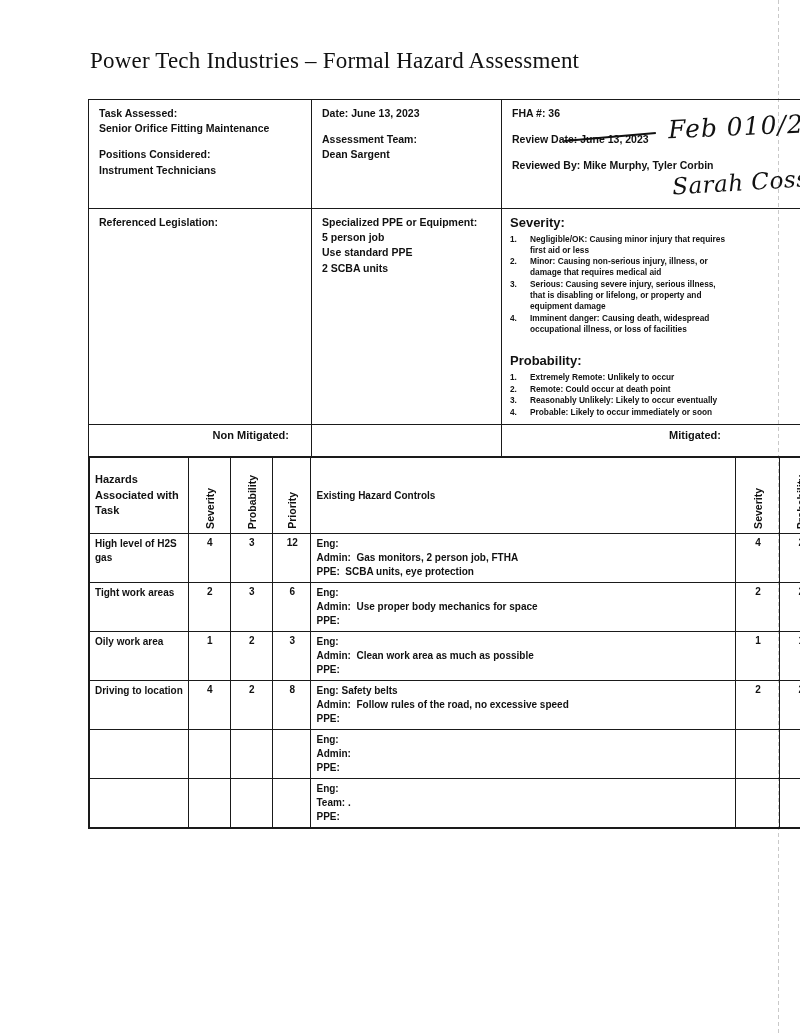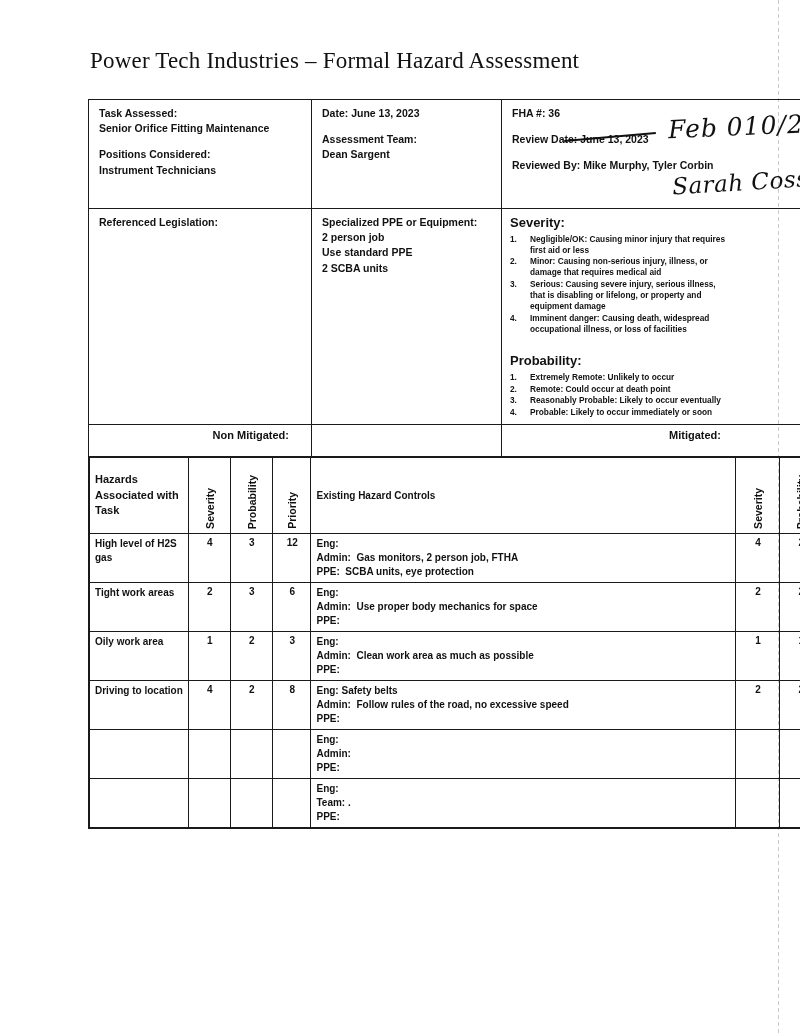--- a/index.html
+++ b/index.html
@@ -238,21 +238,21 @@
     </div>
   </div>
 
   <div class="row bb">
     <div class="cell leg-left">
       <div>Referenced Legislation:</div>
     </div>
 
     <div class="cell leg-mid bl">
       <div>Specialized PPE or Equipment:</div>
-      <div>2 person job</div>
+      <div>5 person job</div>
       <div>Use standard PPE</div>
       <div>2 SCBA units</div>
     </div>
 
     <div class="cell leg-right bl">
       <div class="scale-title">Severity:</div>
       <ul class="scale-list">
         <li>
           <span class="scale-num">1.</span>
           <span class="scale-txt">Negligible/OK:  Causing minor injury that requires first aid or less</span>
@@ -278,21 +278,21 @@
         <li>
           <span class="scale-num">1.</span>
           <span class="scale-txt">Extremely Remote:  Unlikely to occur</span>
         </li>
         <li>
           <span class="scale-num">2.</span>
           <span class="scale-txt">Remote:  Could occur at death point</span>
         </li>
         <li>
           <span class="scale-num">3.</span>
-          <span class="scale-txt">Reasonably Probable:  Likely to occur eventually</span>
+          <span class="scale-txt">Reasonably Unlikely:  Likely to occur eventually</span>
         </li>
         <li>
           <span class="scale-num">4.</span>
           <span class="scale-txt">Probable:  Likely to occur immediately or soon</span>
         </li>
       </ul>
     </div>
   </div>
 
   <div class="row bb mit-row">

